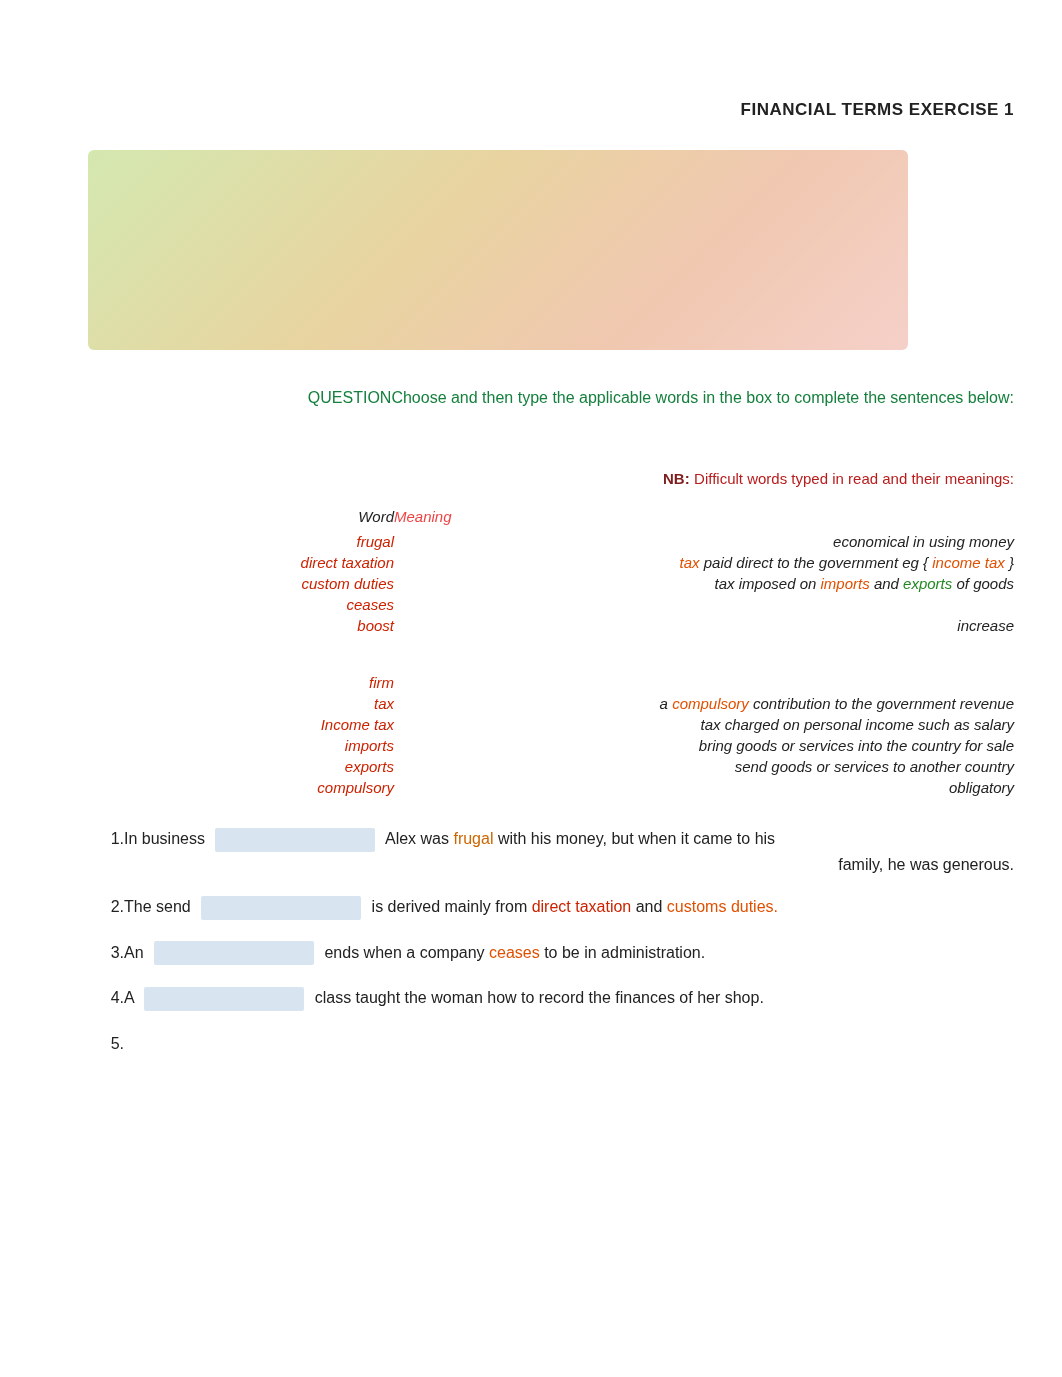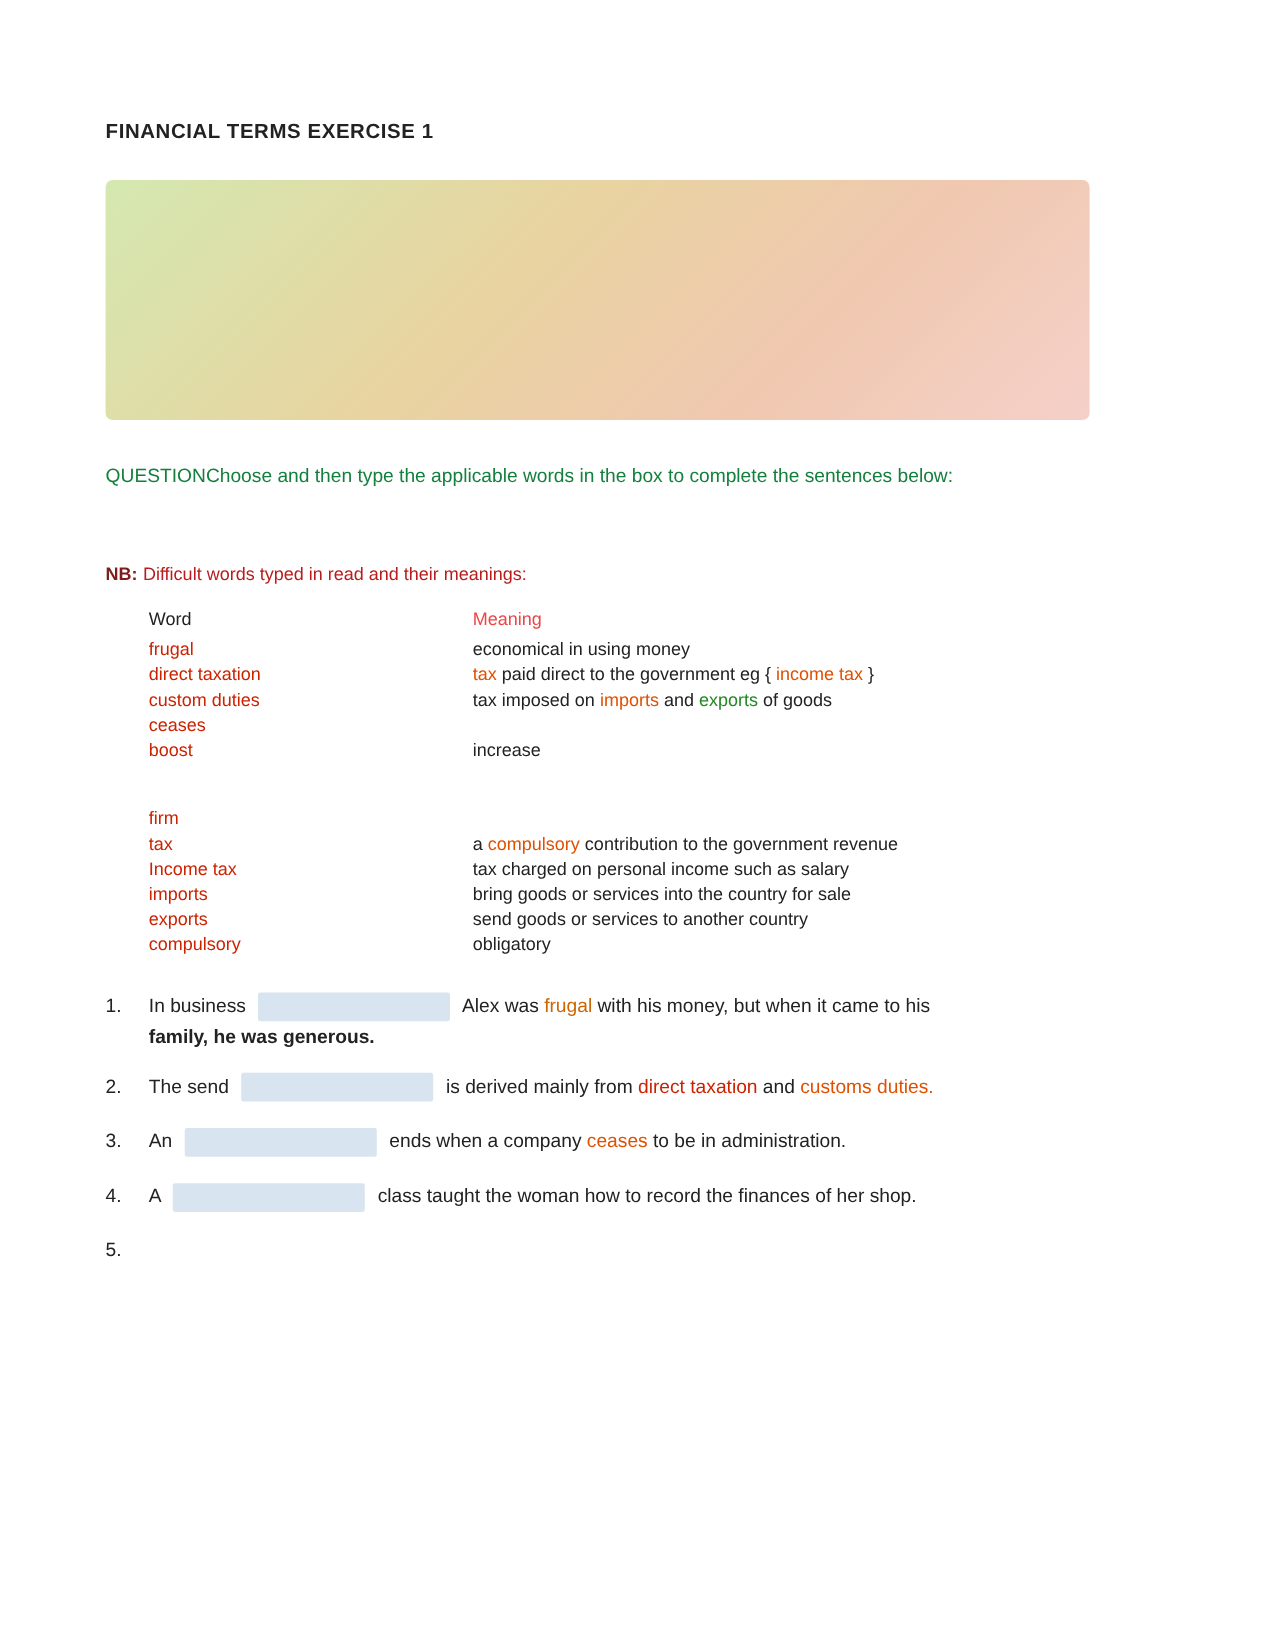--- a/index.html
+++ b/index.html
@@ -12,21 +12,22 @@
       font-family: Arial, sans-serif;
       font-size: 16px;
       background: #fff;
       color: #222;
       width: 1062px;
       min-height: 1377px;
       padding: 0;
     }
 
     .page-container {
-      padding: 100px 88px 60px 88px;
+      padding: 100px 48px 60px 88px;
+      text-align: right;
     }
 
     .title {
       font-size: 17px;
       font-weight: bold;
       letter-spacing: 0.5px;
       margin-bottom: 30px;
       color: #222;
     }
 
@@ -57,20 +58,21 @@
 
     .nb-intro {
       font-size: 15px;
       color: #b91c1c;
     }
 
     .vocabulary-table {
       margin-left: 36px;
       margin-top: 10px;
       margin-bottom: 30px;
+      font-style: italic;
     }
 
     .vocab-header {
       display: flex;
       margin-bottom: 8px;
     }
 
     .vocab-header .col-word {
       width: 270px;
       font-size: 15px;
@@ -243,21 +245,21 @@
     <div style="display:flex; margin-bottom:4px; align-items:flex-start; font-size:16px; line-height:1.6;">
       <div style="min-width:36px;">1.</div>
       <div>
         <span>In business </span>
         <span class="answer-box"></span>
         <span> Alex was</span>
         <span class="frugal-word">frugal</span>
         <span> with his money, but when it came to his</span>
       </div>
     </div>
-    <div style="margin-left:36px; font-size:16px; margin-bottom:20px;font-weight:bold;">family, he was generous.</div>
+    <div style="margin-left:36px; font-size:16px; margin-bottom:20px;">family, he was generous.</div>
 
     <div style="display:flex; margin-bottom:20px; align-items:baseline; font-size:16px; line-height:1.6;">
       <div style="min-width:36px;">2.</div>
       <div>
         <span>The send </span>
         <span class="answer-box"></span>
         <span> is derived mainly from </span>
         <span class="red-inline">direct taxation</span>
         <span> and </span>
         <span class="orange-inline">customs duties.</span>

